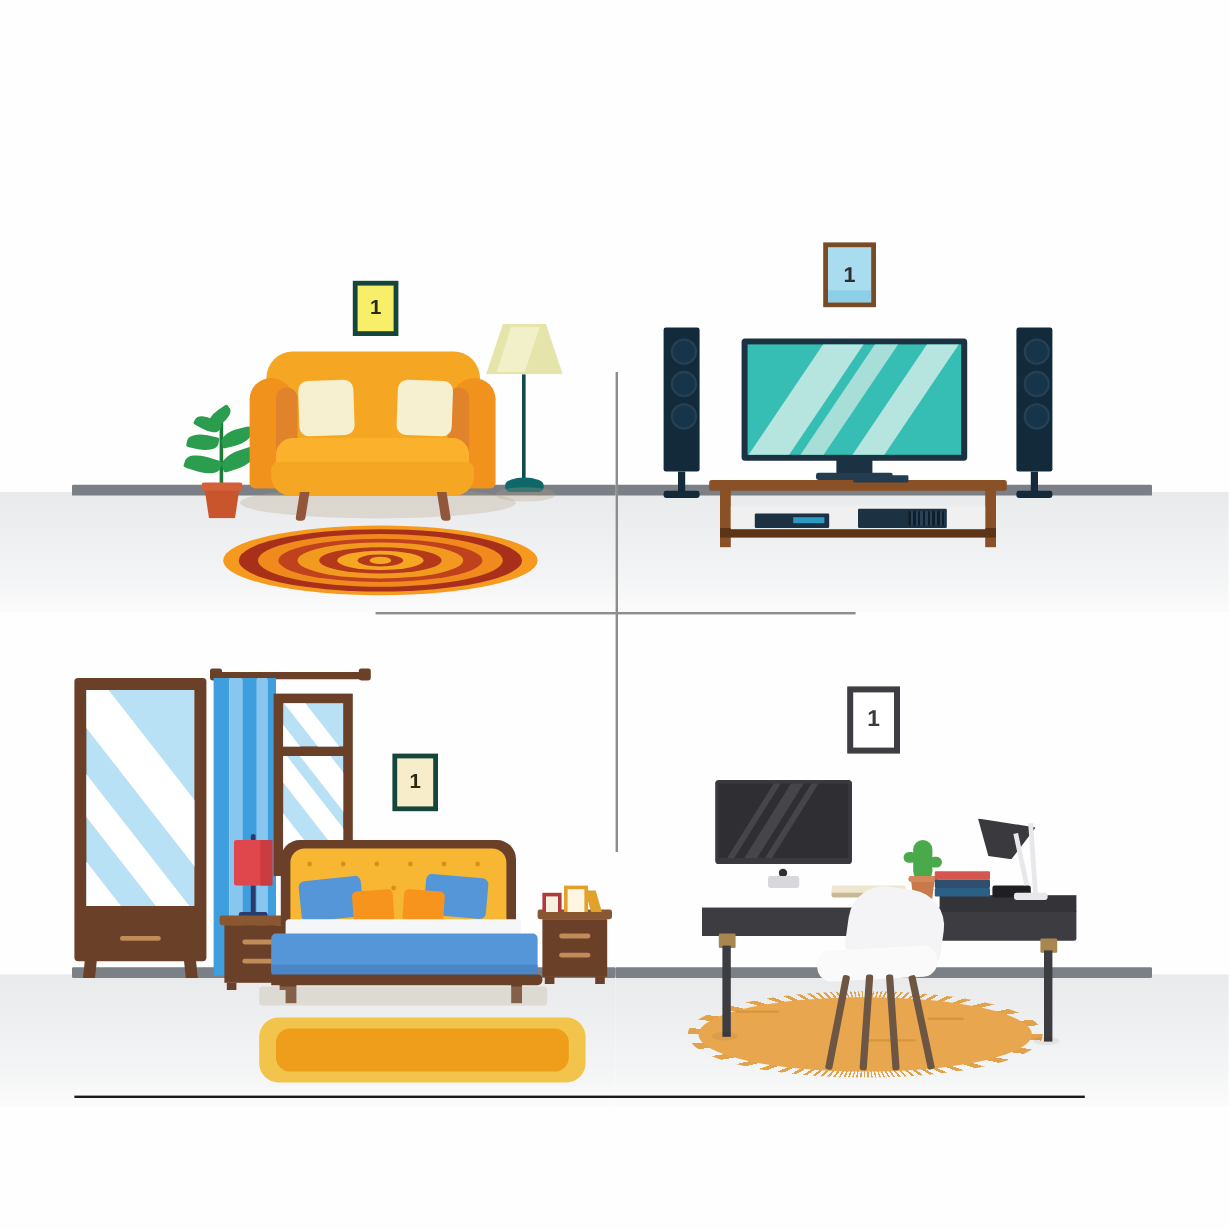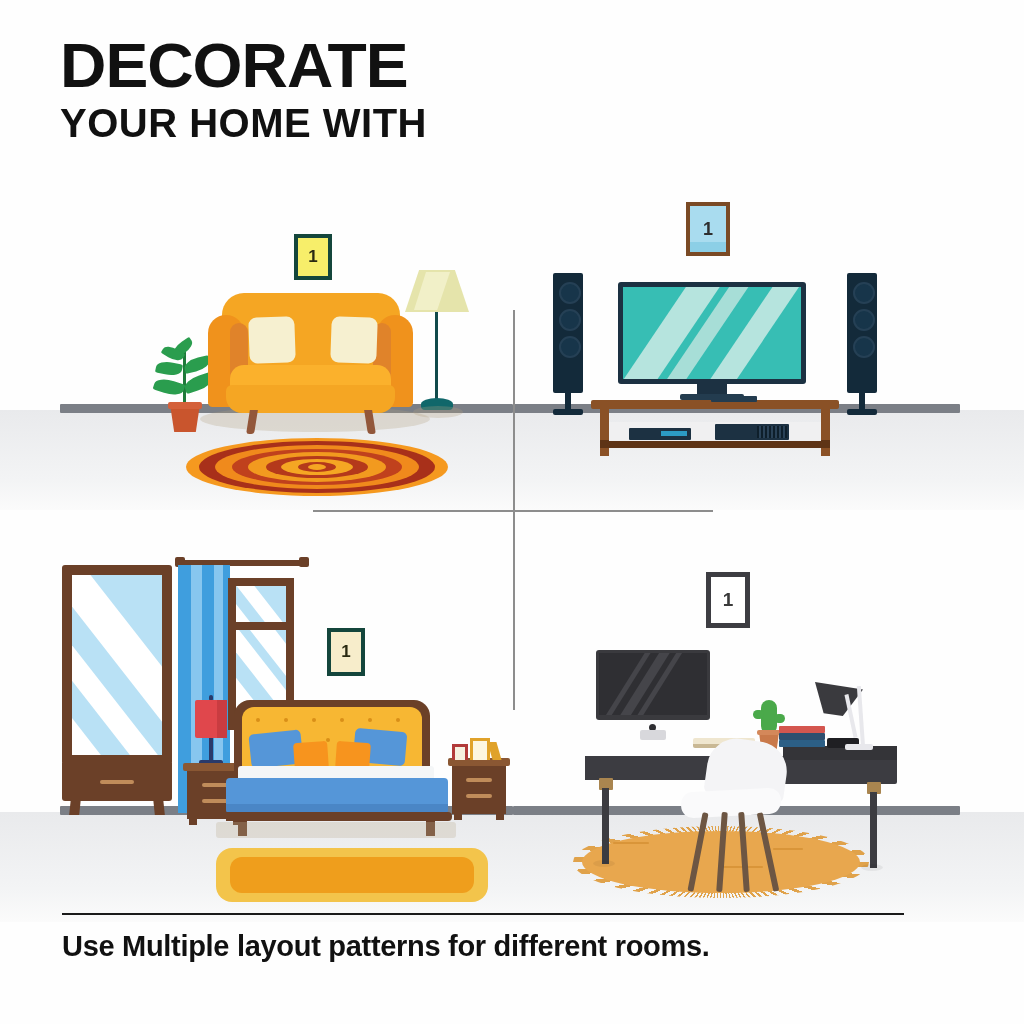--- a/index.html
+++ b/index.html
@@ -79,24 +79,20 @@
   .desk{position:absolute;background:#3c3c41;}
   .desk-leg{position:absolute;background:#3c3c41;width:7px;}
   .book{position:absolute;border-radius:1px;}
   .chair-leg{position:absolute;background:#6d5643;border-radius:2px;}
 </style>
 </head>
 <body>
 
 <div id="poster">
 
-  <div id="header">
-    <div id="title-main">DECORATE</div>
-    <div id="title-sub">YOUR HOME WITH</div>
-  </div>
 
   <div class="room" id="living-room" style="left:0px;top:160px;width:513px;height:350px;">
 
     <div class="floor-area" style="left:0px;top:250px;width:513px;height:100px;"></div>
     <div class="baseline" style="left:60px;top:244px;width:453px;"></div>
 
     <div class="frame" style="left:294px;top:74px;width:38px;height:46px;background:#14463c;padding:4px;">
       <div class="mat" style="background:#f7ee6a;">
         <span class="num" style="font-size:17px;color:#2a2a12;">1</span>
       </div>
@@ -408,15 +404,14 @@
       <div class="chair-leg" style="left:60px;top:72px;width:6px;height:80px;transform:rotate(4deg);"></div>
       <div class="chair-leg" style="left:82px;top:72px;width:6px;height:80px;transform:rotate(-4deg);"></div>
       <div class="chair-leg" style="left:106px;top:72px;width:6px;height:80px;transform:rotate(-12deg);"></div>
     </div>
   </div>
 
   <div id="v-divider"></div>
   <div id="h-divider"></div>
 
   <div id="caption-rule"></div>
-  <div id="caption">Use Multiple layout patterns for different rooms.</div>
 
 </div>
 
 </body></html>

